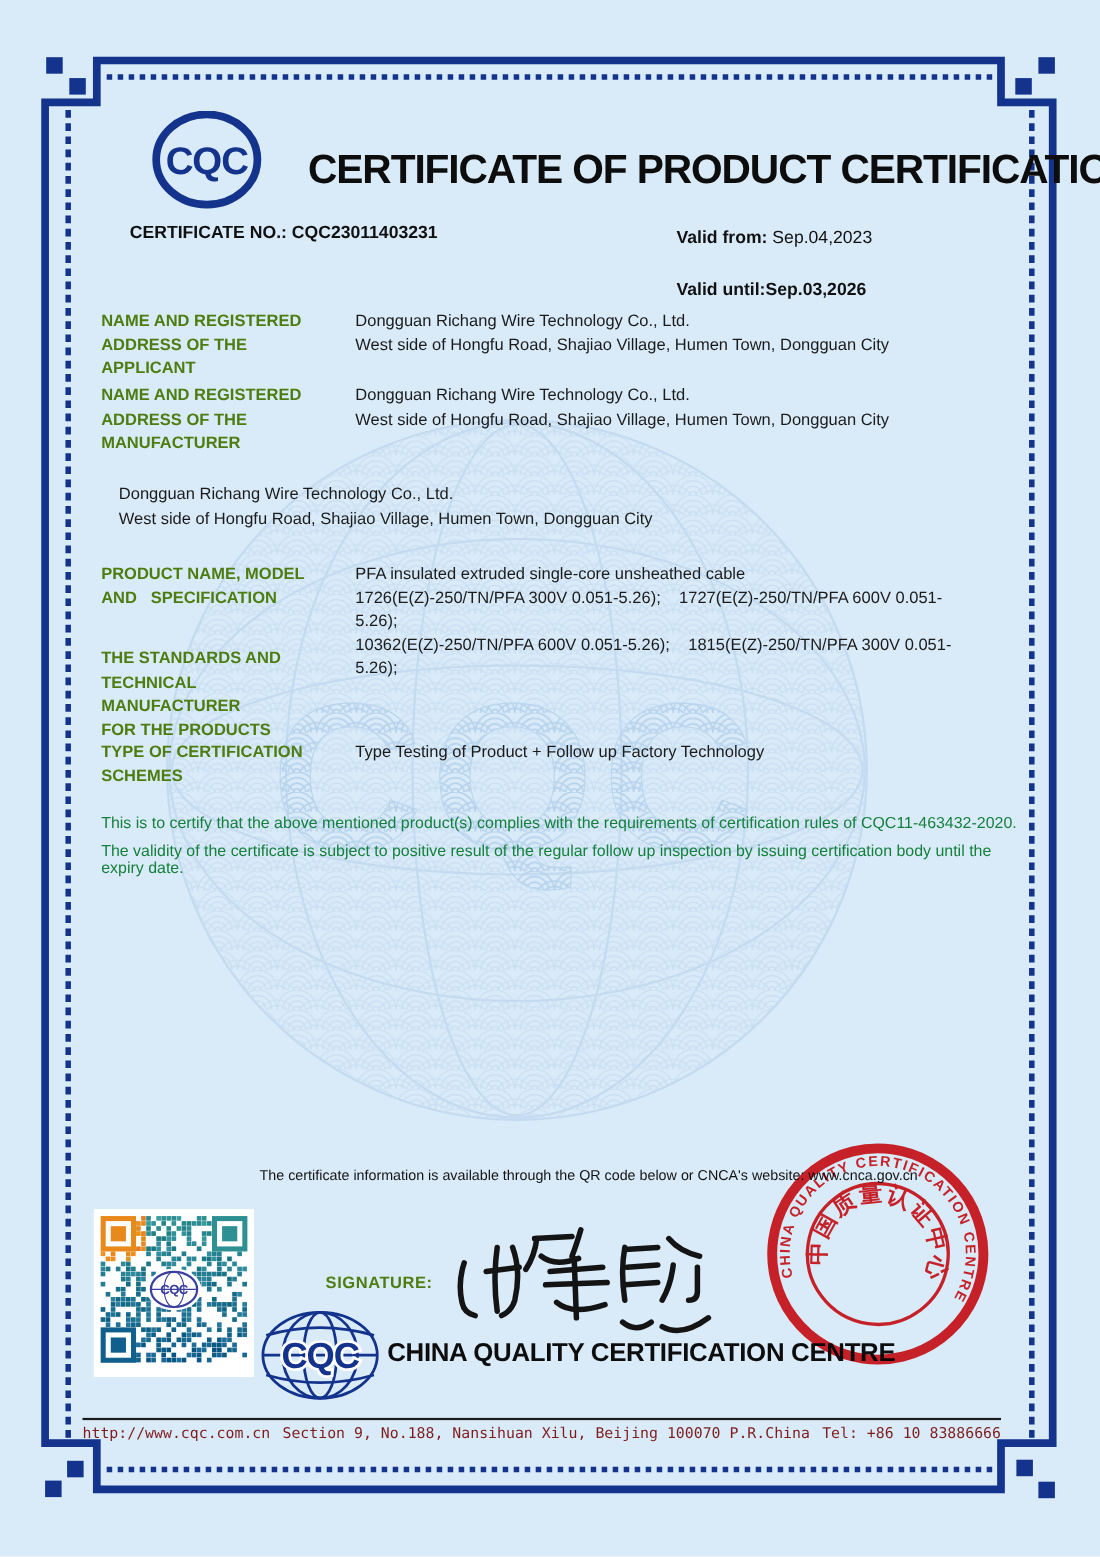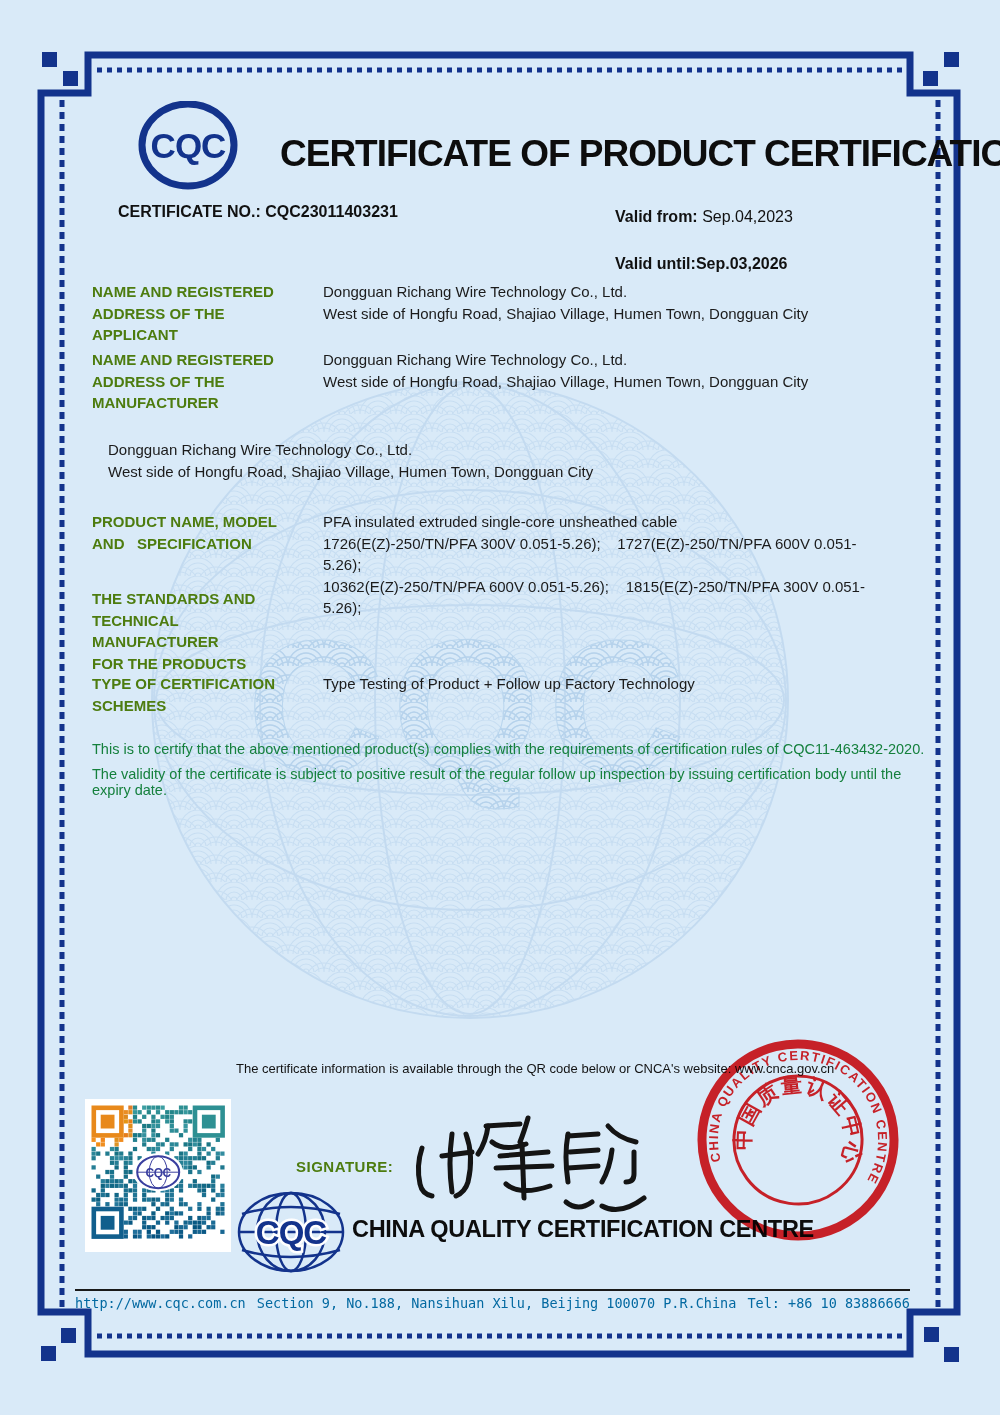--- a/index.html
+++ b/index.html
@@ -29,21 +29,21 @@
   .sig-svg{left:408px;top:1104px;width:250px;height:115px;z-index:2;}
   .sr{position:absolute;font-size:0;line-height:0;}
   
   .logo-bottom{left:236px;top:1190px;width:110px;height:86px;}
   .issuer-name{left:352px;top:1216px;font-size:23.5px;font-weight:bold;letter-spacing:-.3px;color:#0d0d0d;white-space:nowrap;}
   
   .stamp{left:692px;top:1034px;width:212px;height:212px;z-index:5;mix-blend-mode:multiply;opacity:.95;}
   
   .divider{left:75px;top:1289px;width:835px;height:2px;background:#1a1a1a;z-index:2;}
   .footer{left:75px;top:1295px;width:835px;display:flex;justify-content:space-between;
-          font-family:"DejaVu Sans Mono",monospace;font-size:13.5px;color:#0369a1;z-index:2;}
+          font-family:"DejaVu Sans Mono",monospace;font-size:13.5px;color:#7f1d1d;z-index:2;}
 </style>
 </head>
 <body>
 
 <div class="page">
 
   <svg class="decor" viewBox="0 0 1000 1415">
     <defs>
       <pattern id="sg1" width="36" height="18" patternUnits="userSpaceOnUse">
         <g fill="none" stroke="#bcd6ee" stroke-width="1.1">

